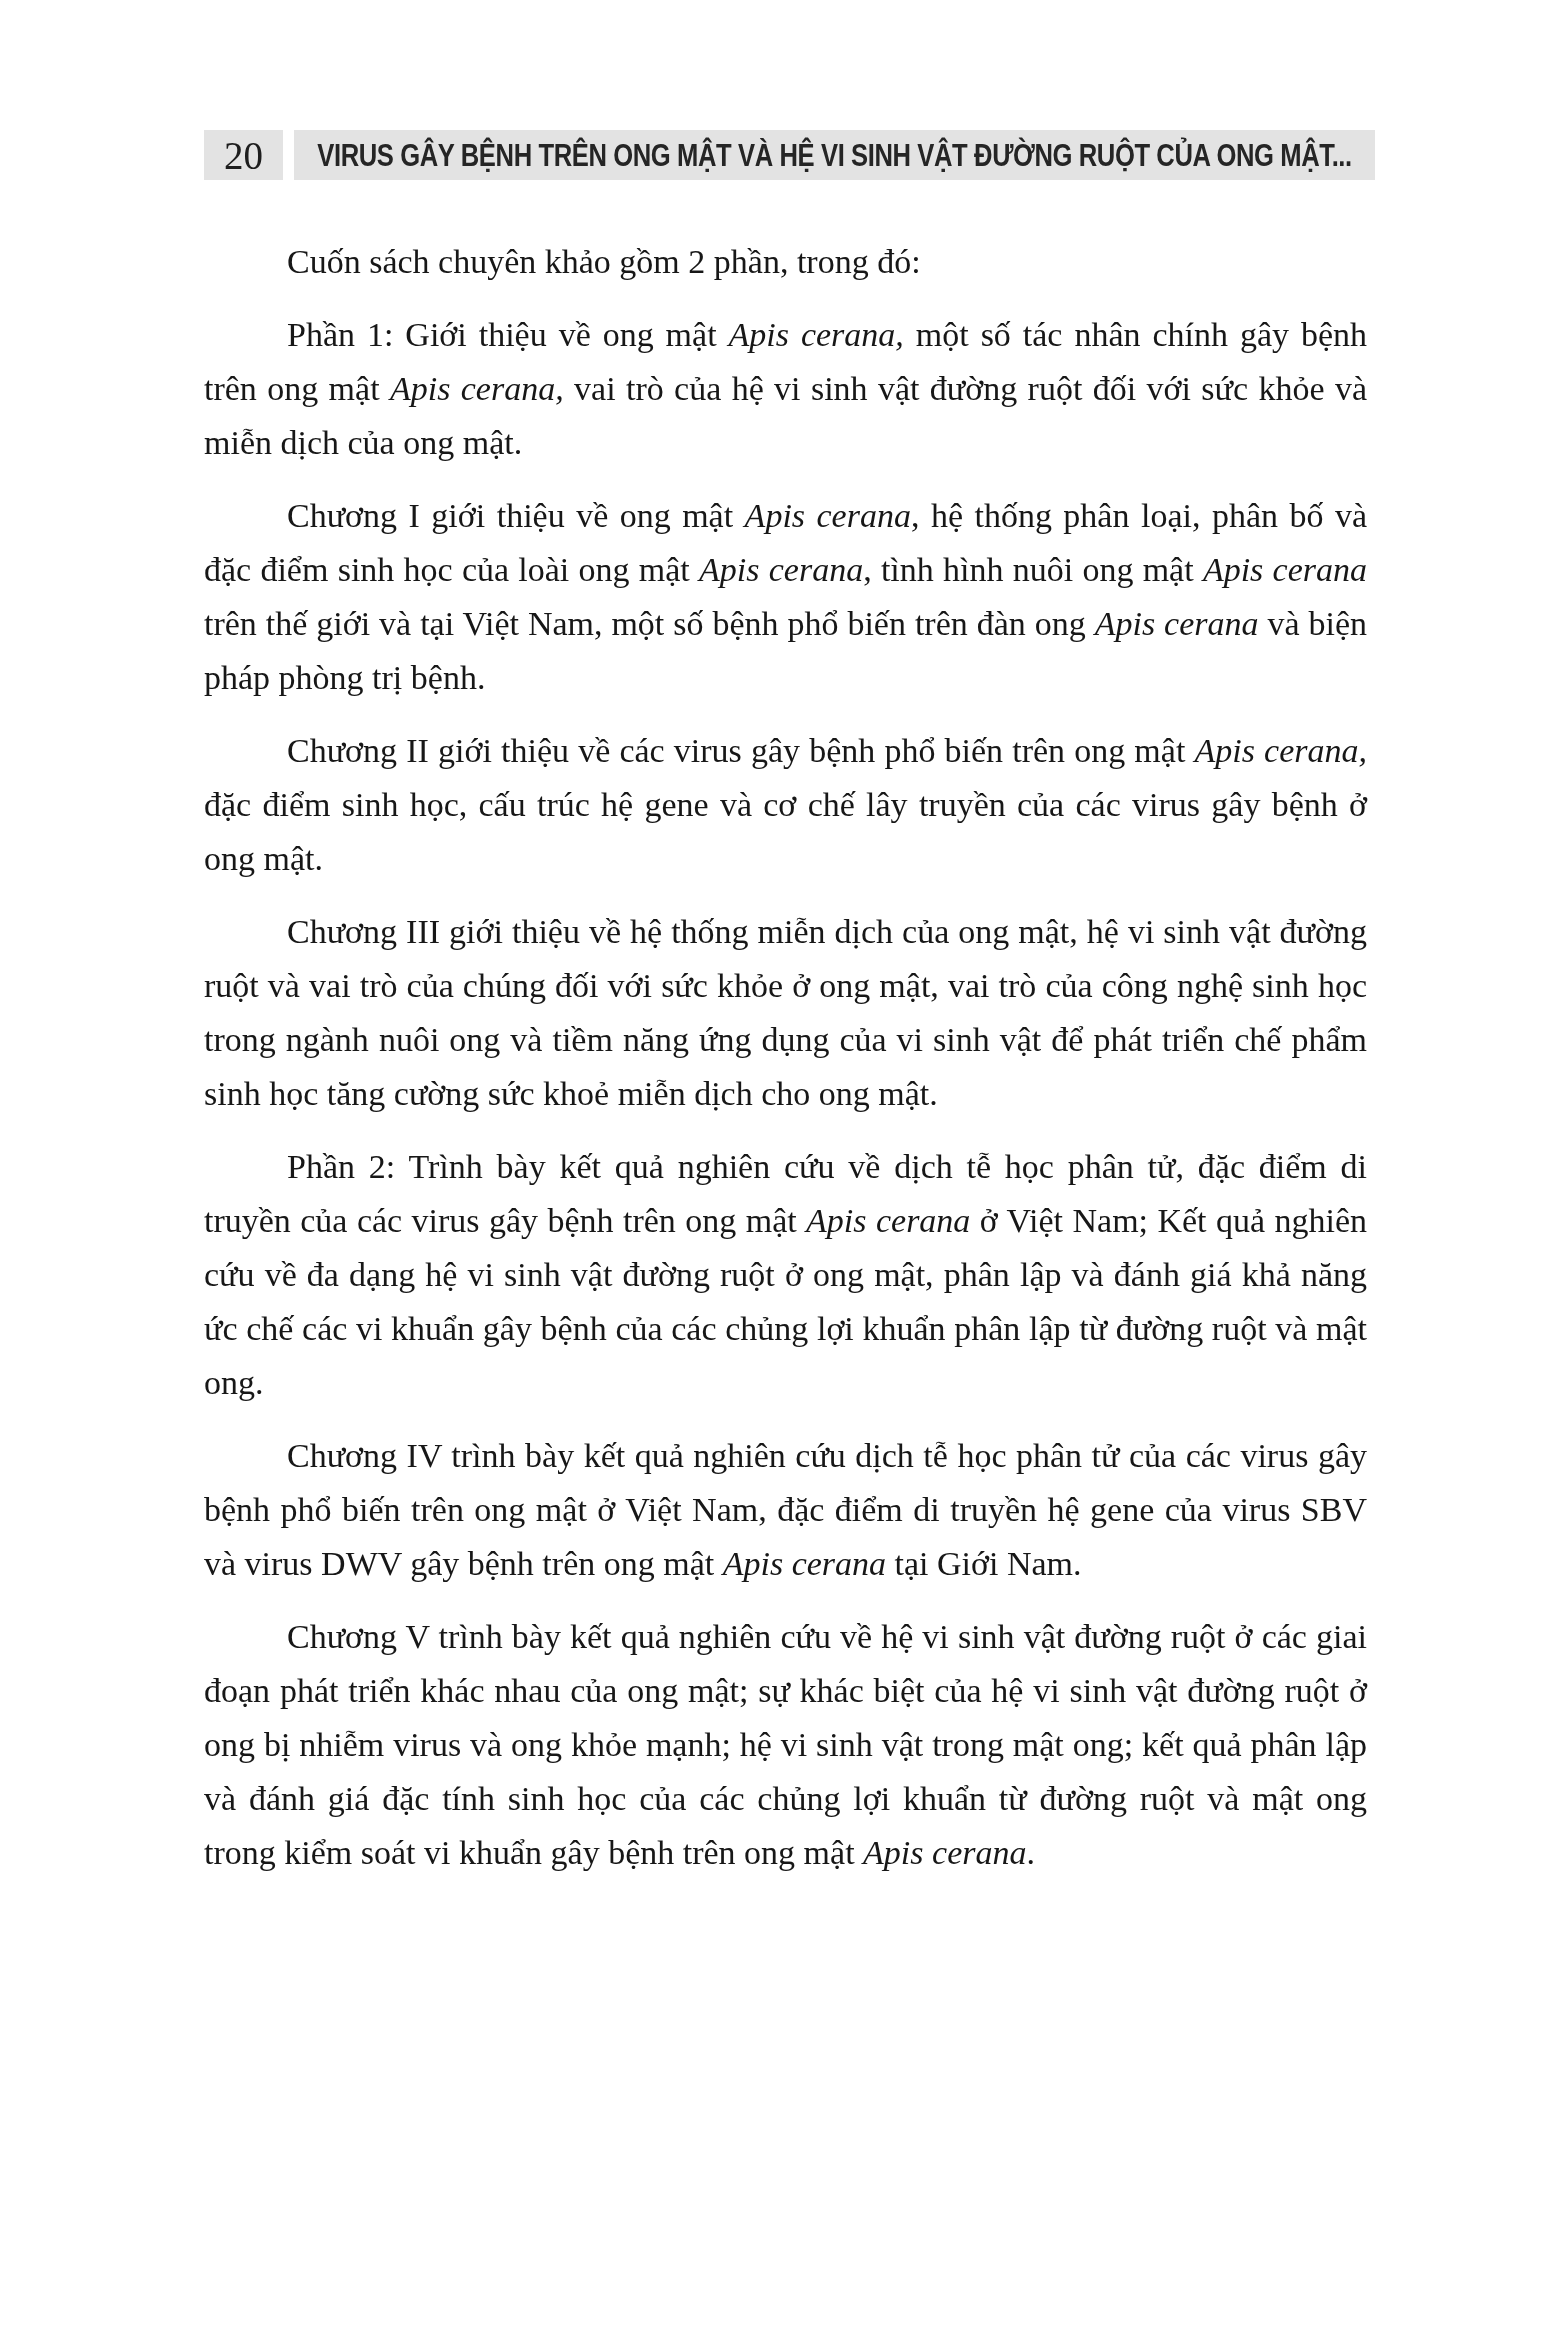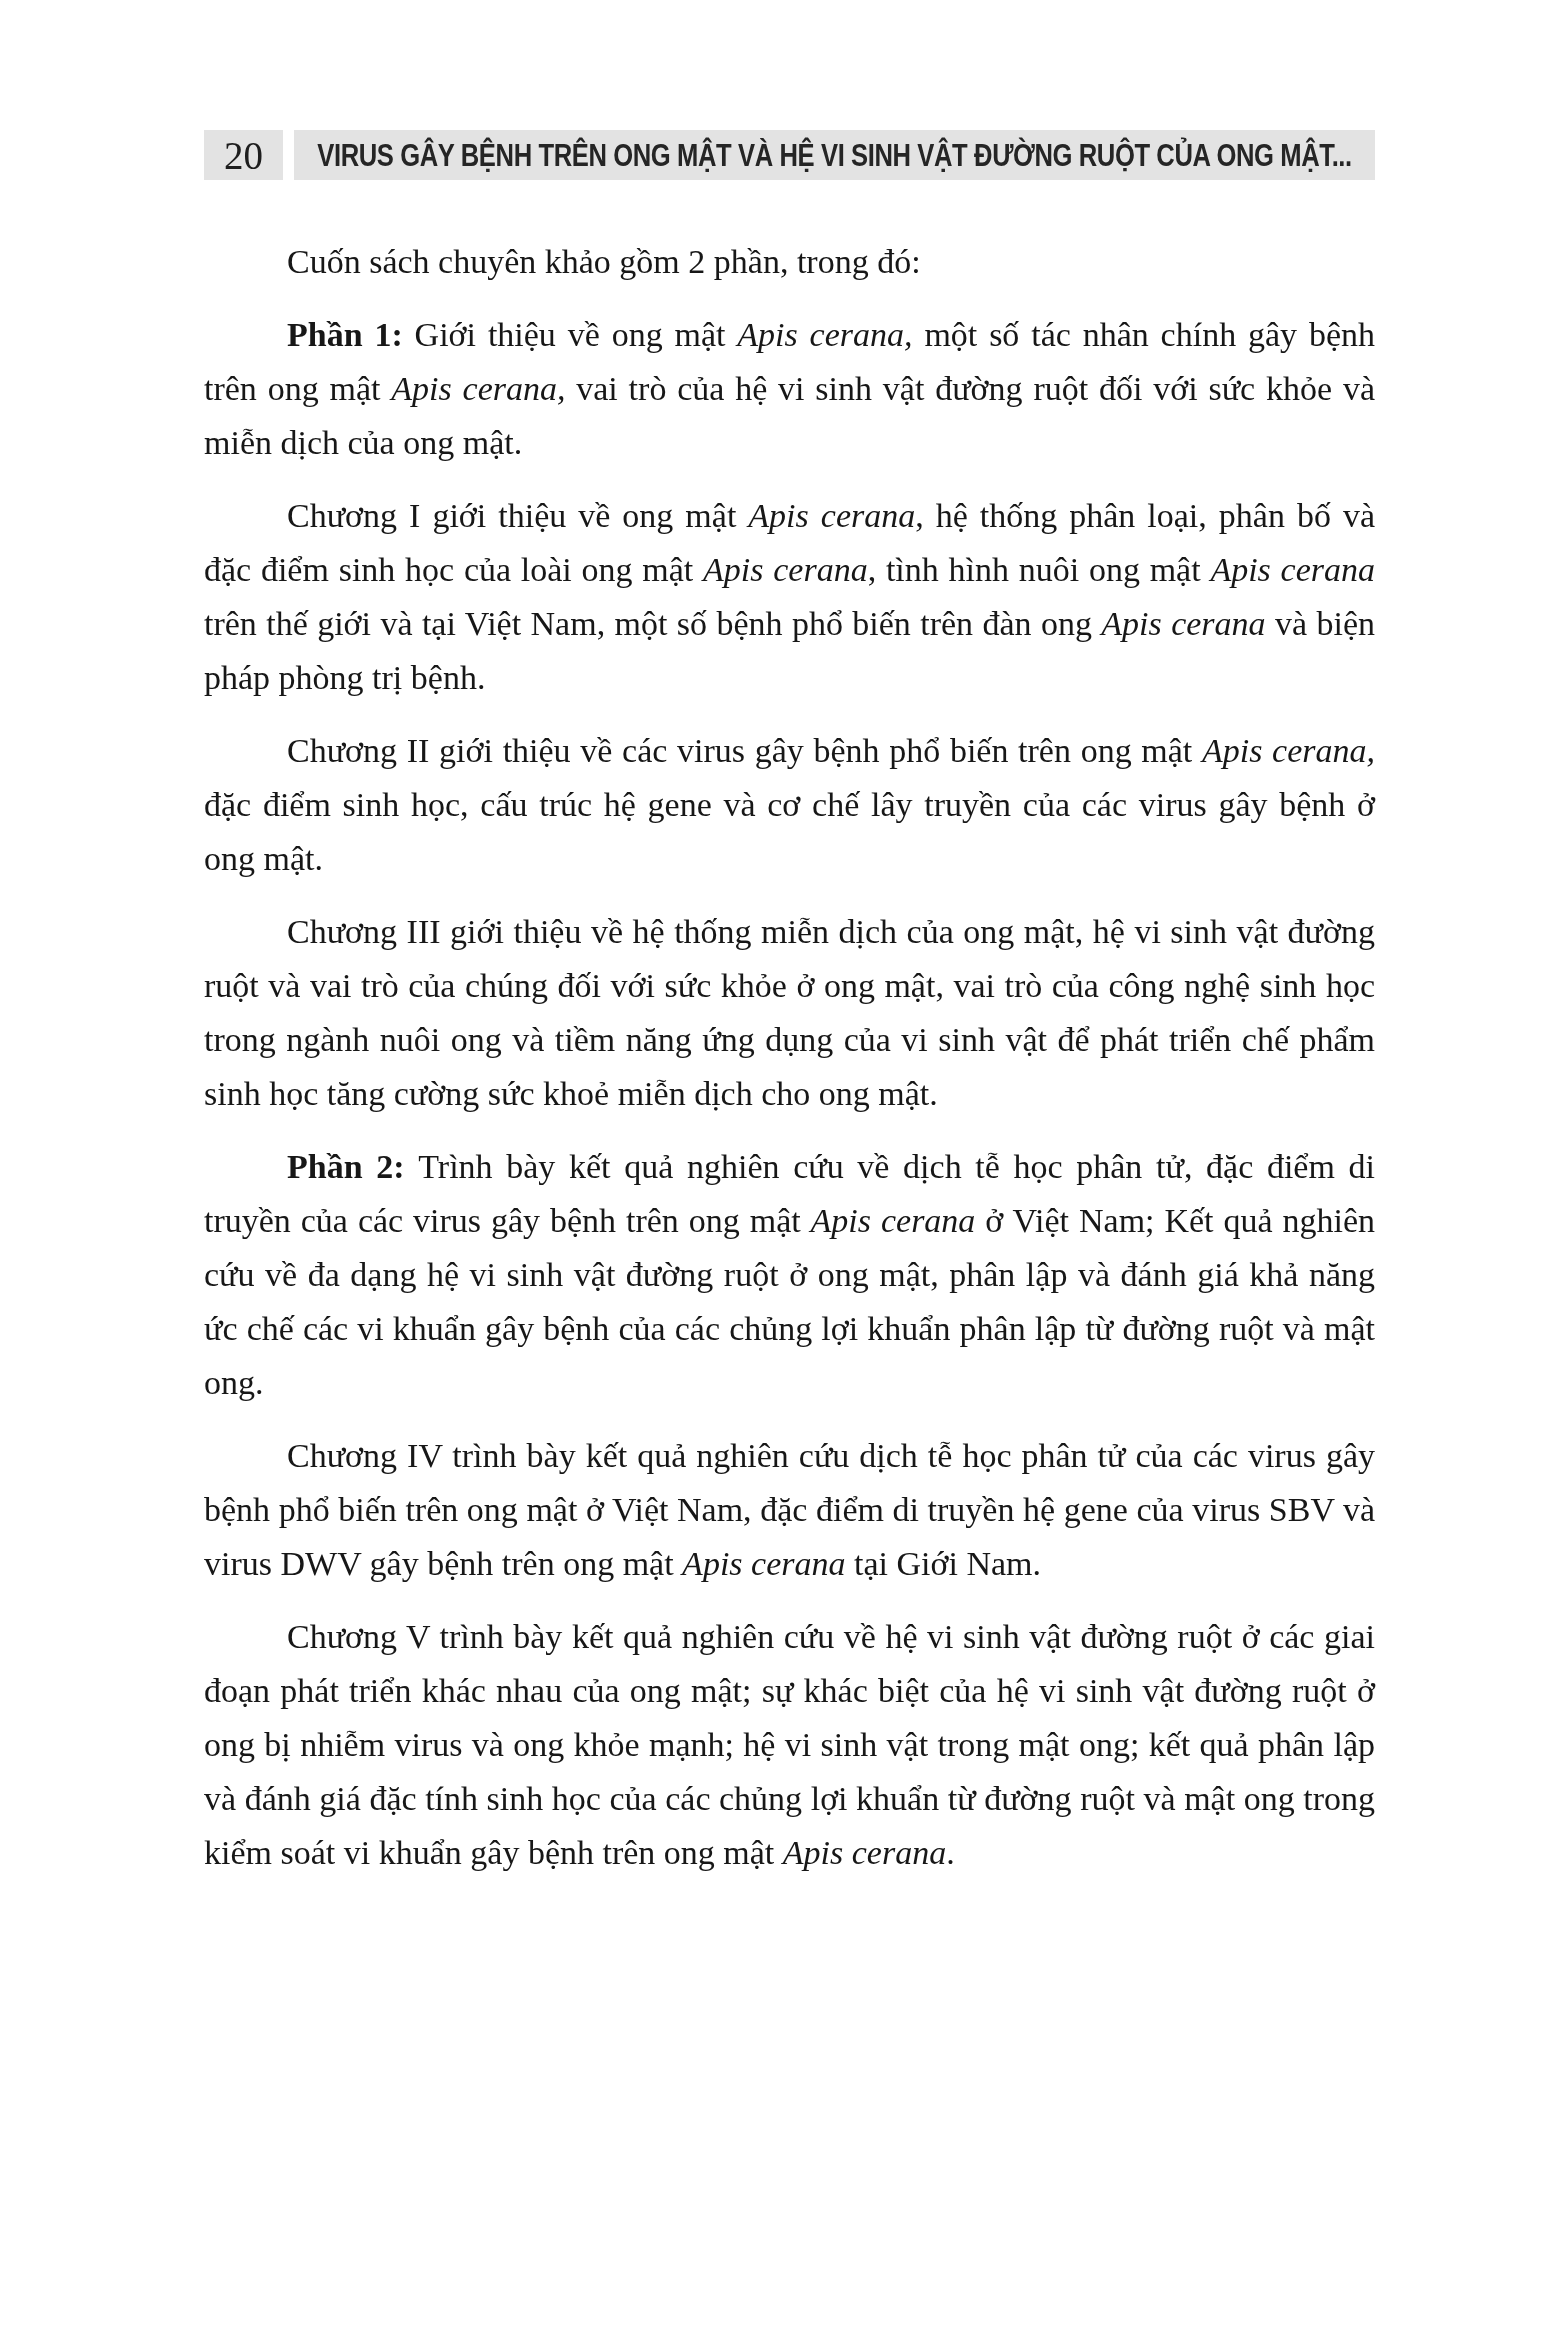--- a/index.html
+++ b/index.html
@@ -55,30 +55,30 @@
     transform-origin: center center;
   }
   .content {
     position: absolute;
     top: 235px;
     left: 204px;
     width: 1171px;
     color: #171717;
   }
   .content p {
-    margin: 0 0 19px 0;
+    margin: 0 8px 19px 0;
     font-size: 34px;
     line-height: 54px;
     text-align: justify;
     text-indent: 83px;
   }
   .content p:last-child {
     margin-bottom: 0;
   }
-  .seg-bold   { font-weight: bold; }
+  .seg-bold   { font-weight: normal; }
   .seg-italic { font-style: italic; }
 </style>
 </head>
 <body>
 
 <div class="page">
 
   <div class="header">
     <div class="page-number-box">
       <span>20</span>

